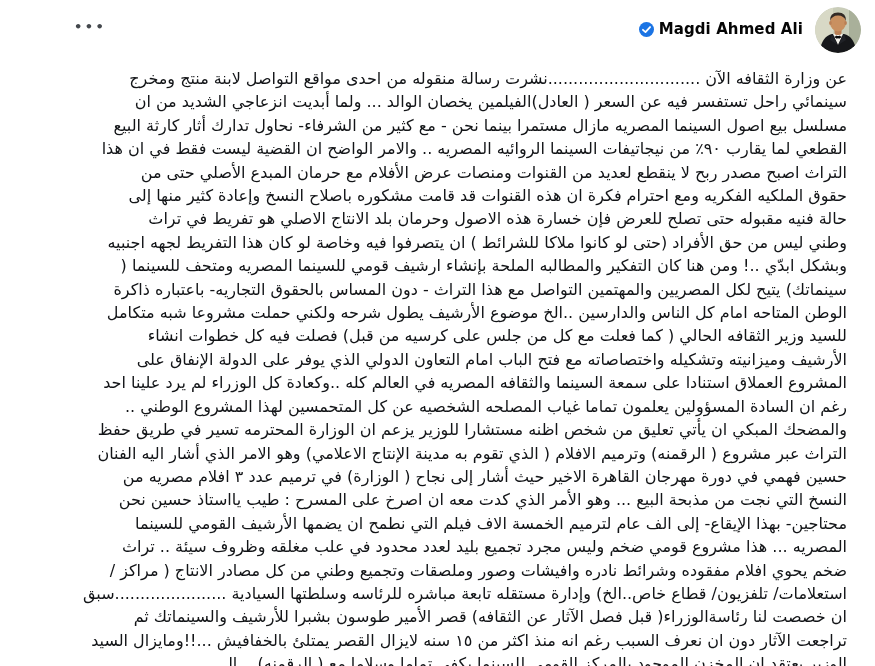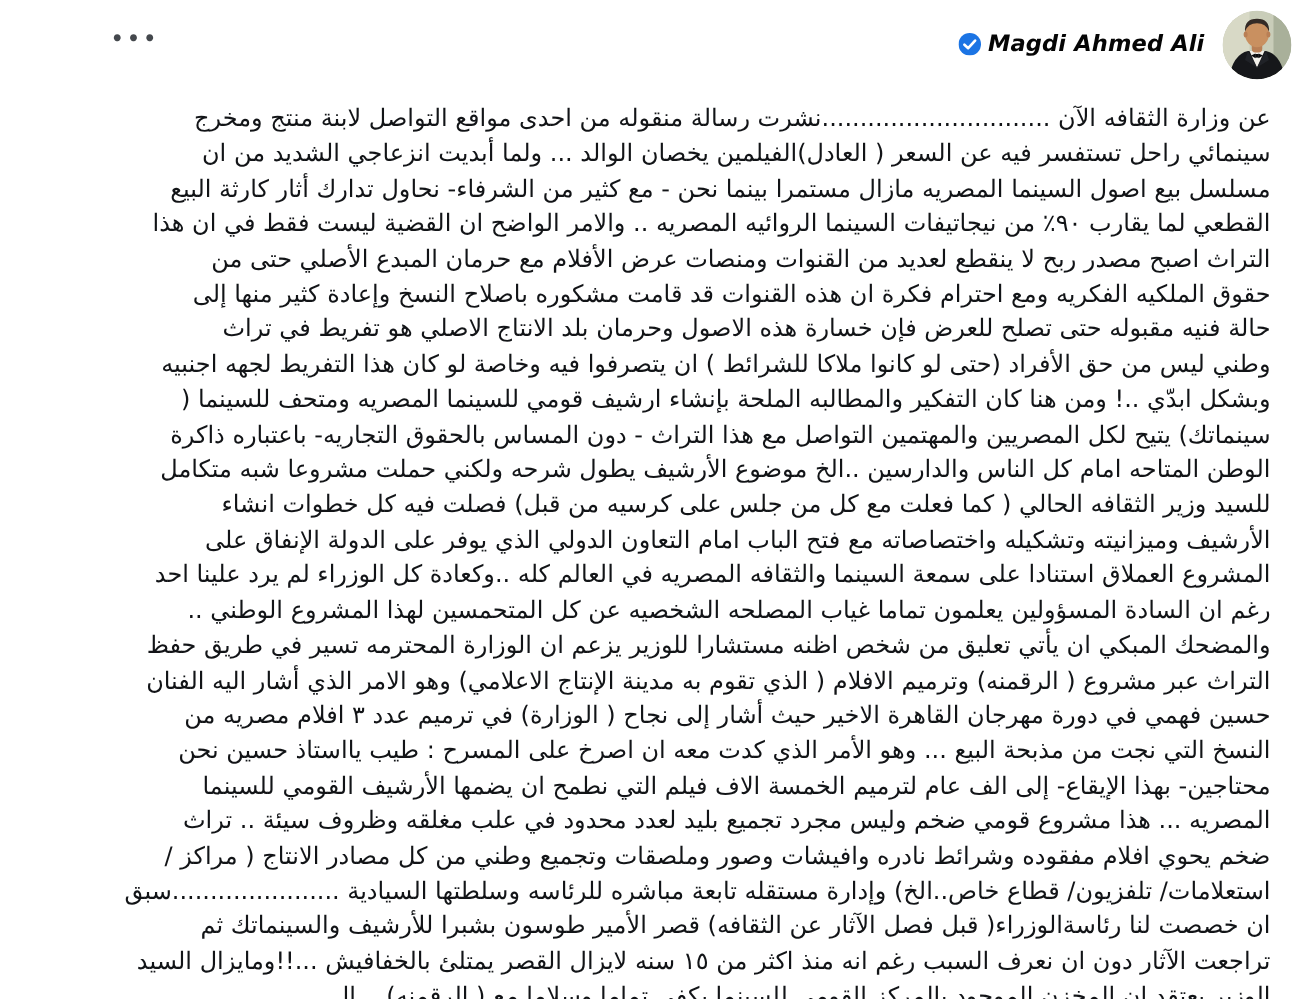--- a/index.html
+++ b/index.html
@@ -13,21 +13,21 @@
   
   .post-header { position: absolute; top: 0; left: 0; right: 0; height: 62px; }
   .avatar {
     position: absolute; top: 7px; right: 14px; width: 46px; height: 46px;
     border-radius: 50%; overflow: hidden; cursor: pointer;
     box-shadow: 0 0 0 1px rgba(0,0,0,.08) inset;
   }
   .avatar svg { display: block; }
   .author-row {
     position: absolute; top: 20px; right: 72px;
-    display: flex; align-items: center; gap: 5px; font-style: italic;
+    display: flex; align-items: center; gap: 5px;
   }
   .verified-badge { width: 15px; height: 15px; flex: 0 0 auto; margin-top: 1px; }
   .author-name {
     font-size: 15px; font-weight: bold; color: #050505; cursor: pointer;
     letter-spacing: .1px; white-space: nowrap;
   }
   .more-options {
     position: absolute; top: 14px; left: 68px;
     color: #44484d; font-size: 13px; font-weight: bold;
     letter-spacing: 2.5px; cursor: pointer; padding: 6px;

